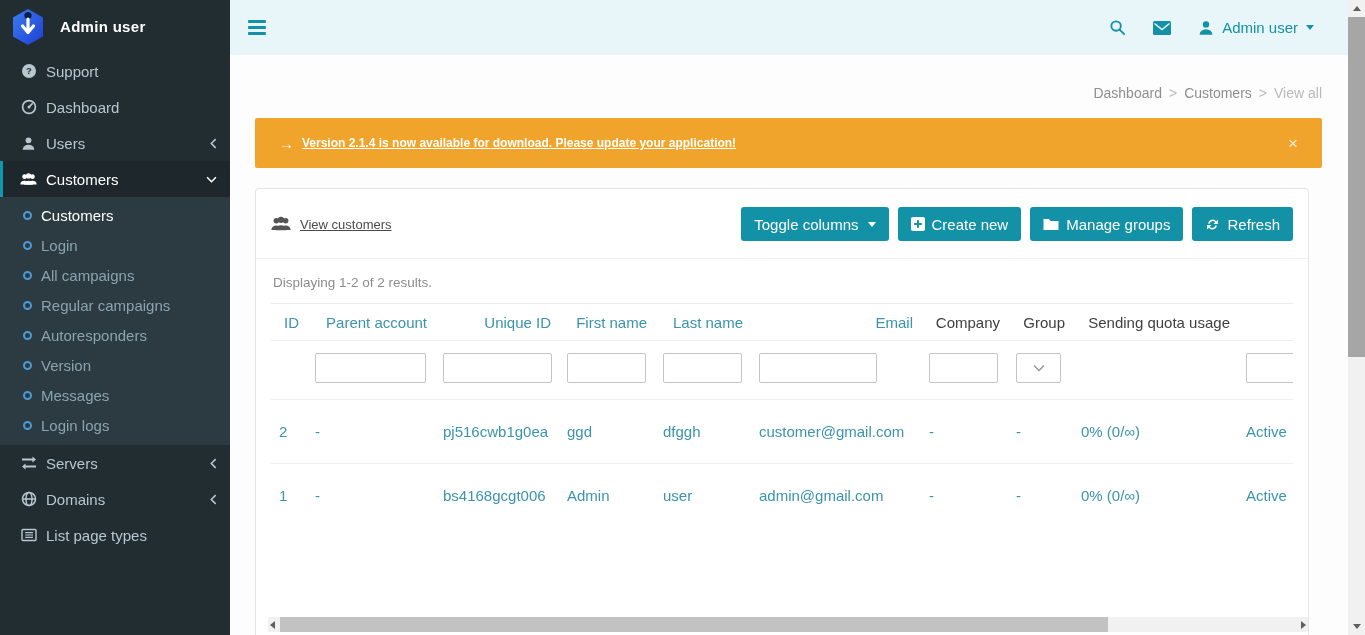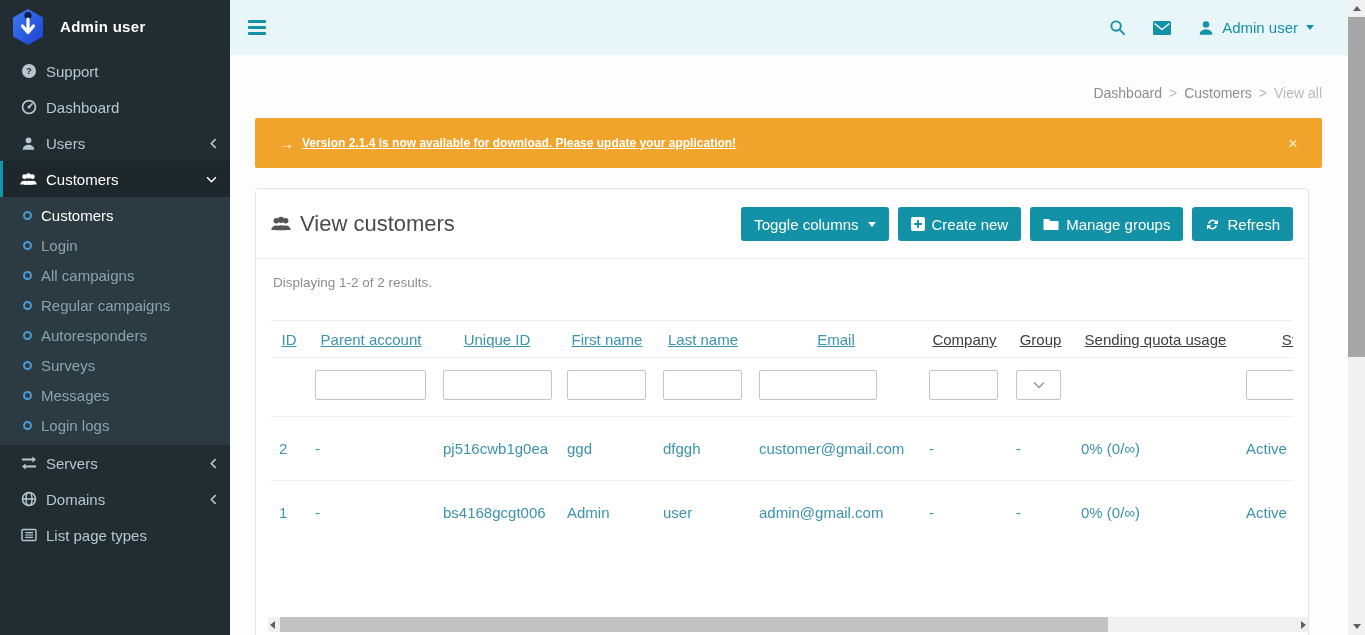--- a/index.html
+++ b/index.html
@@ -39,34 +39,34 @@
 
   .alert { position:absolute; top:63px; left:25px; right:26px; height:50px; background:#f0a42c; border-radius:2px;
            display:flex; align-items:center; padding:0 24px; }
   .alert-arrow { color:#fff; margin-right:8px; font-size:15px; font-weight:bold; }
   .alert-link { color:#fff; font-weight:bold; font-size:12px; text-decoration:underline; cursor:pointer; }
   .alert-close { margin-left:auto; color:rgba(255,255,255,.8); font-size:17px; cursor:pointer; line-height:1; }
 
   .panel { position:absolute; top:133px; left:25px; right:39px; height:460px; background:#fff;
            border:1px solid #e4e4e4; border-radius:4px; }
   .panel-header { display:flex; align-items:center; padding:18px 15px 17px 15px; border-bottom:1px solid #f0f0f0; }
-  .panel-title { display:flex; align-items:center; gap:9px; font-size:22px; color:#4b4b4b; }
+  .panel-title { display:flex; align-items:center; gap:9px; font-size:13px; color:#4b4b4b;text-decoration:underline; }
   .panel-title .title-icon { display:inline-flex; color:#555; }
   .panel-buttons { margin-left:auto; display:flex; gap:9px; }
   .btn { background:#1391a6; color:#fff; border:none; font-family:inherit; font-size:15px; height:34px;
          padding:0 13px; border-radius:3px; display:flex; align-items:center; gap:7px; cursor:pointer; }
   .btn .caret-down { border-top-color:#fff; margin-left:2px; }
 
   .panel-body { padding:0 15px; }
-  .summary { font-size:13.5px; color:#8c8c8c; margin:16px 0 30px 2px; }
+  .summary { font-size:13.5px; color:#8c8c8c; margin:16px 0 13px 2px; }
   .table-wrap { overflow:hidden; border-top:1px solid #ededed; width:100%; }
   table { border-collapse:collapse; table-layout:fixed; width:1097px; font-size:15px; }
   col.c0{width:36px} col.c1{width:128px} col.c2{width:124px} col.c3{width:96px} col.c4{width:96px}
   col.c5{width:170px} col.c6{width:87px} col.c7{width:65px} col.c8{width:165px} col.c9{width:130px}
-  th { text-align:center; font-weight:normal; padding:10px 8px 9px 8px; white-space:nowrap; overflow:hidden;text-decoration:underline; }
+  th { text-align:right; font-weight:normal; padding:10px 8px 9px 8px; white-space:nowrap; overflow:hidden; }
   th.sortable { color:#3b93ad; cursor:pointer; }
   th.plain { color:#3f3f3f; }
   tr.head-row, tr.filter-row, tr.data-row { border-bottom:1px solid #efefef; }
   tr.data-row:last-child { border-bottom:none; }
   td { padding:0 8px; white-space:nowrap; overflow:hidden; }
   tr.filter-row td { padding:12px 8px 16px 8px; }
   .filter-input { height:30px; border:1px solid #c4c4c4; border-radius:2px; padding:0 6px; font-size:14px;
                   color:#444; background:#fff; font-family:inherit; }
   .filter-select { height:30px; border:1px solid #c4c4c4; border-radius:2px; background:#fff;
                    display:flex; align-items:center; justify-content:center; color:#999; cursor:pointer; }
@@ -178,21 +178,21 @@
       <div class="sub-item">
         <span class="ring"></span>
         <span>Regular campaigns</span>
       </div>
       <div class="sub-item">
         <span class="ring"></span>
         <span>Autoresponders</span>
       </div>
       <div class="sub-item">
         <span class="ring"></span>
-        <span>Surveys</span>
+        <span>Version</span>
       </div>
       <div class="sub-item">
         <span class="ring"></span>
         <span>Messages</span>
       </div>
       <div class="sub-item">
         <span class="ring"></span>
         <span>Login logs</span>
       </div>
     </div>

